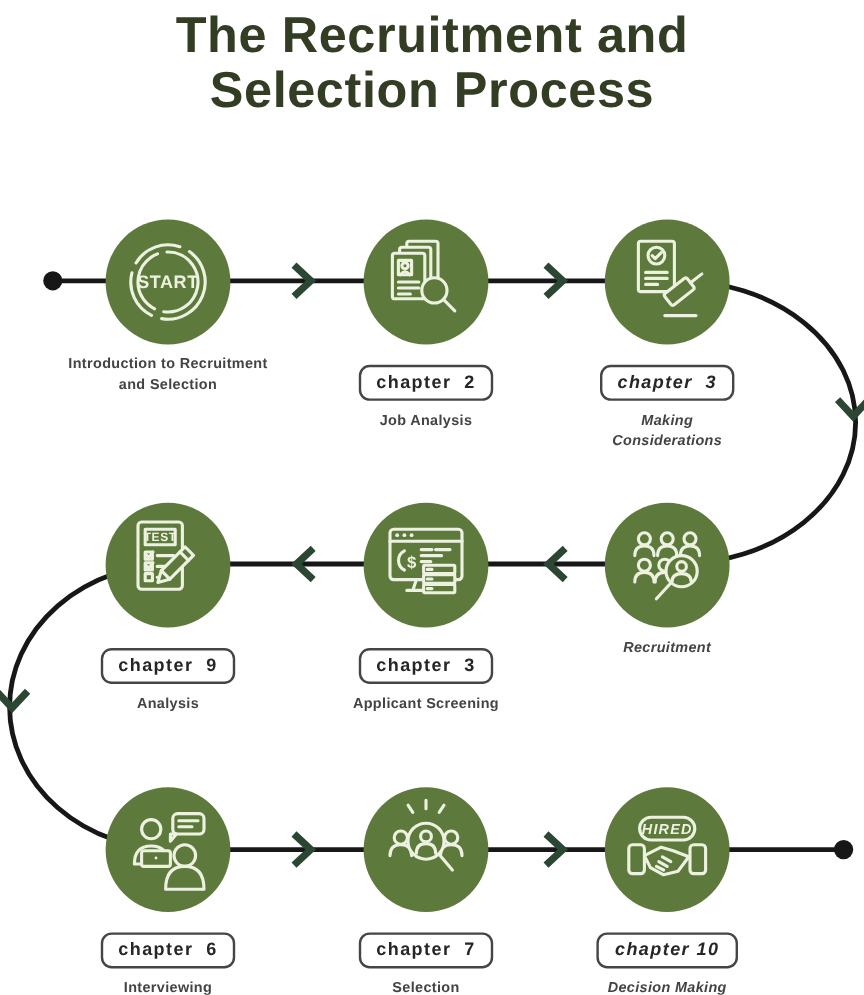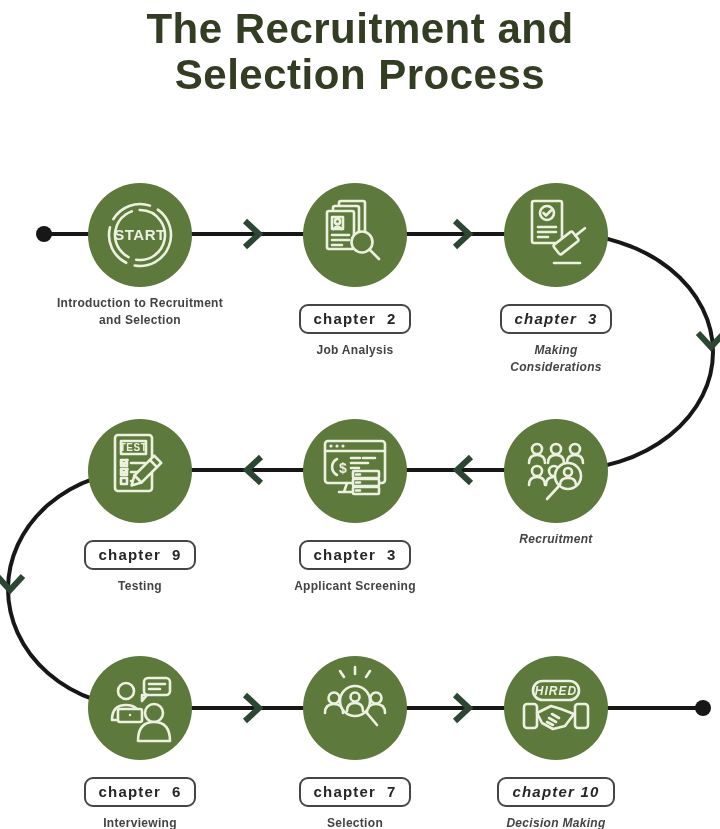--- a/index.html
+++ b/index.html
@@ -118,21 +118,21 @@
         <rect x="33" y="59" width="6" height="6"></rect>
         <path d="M43 44 h14 M43 53 h12 M43 62 h6"></path>
         <g transform="rotate(-45 57 53)">
           <rect class="fill" x="47" y="48" width="28" height="10"></rect>
           <path class="fill" d="M47 48 l-9 5 l9 5 z"></path>
           <path d="M69 48 v10"></path>
         </g>
       </svg>
     </div>
     <div class="badge">chapter  9</div>
-    <div class="lbl">Testing</div>
+    <div class="lbl">Analysis</div>
   </div>
 
   <div class="node r2 c2">
     <div class="bubble">
       <svg class="icon" width="104" height="104" viewBox="0 0 104 104">
         <rect class="fill" x="22" y="22" width="60" height="42" rx="3"></rect>
         <path d="M22 32 h60"></path>
         <circle class="dotfill" cx="28" cy="27" r="1.6"></circle>
         <circle class="dotfill" cx="34" cy="27" r="1.6"></circle>
         <circle class="dotfill" cx="40" cy="27" r="1.6"></circle>

